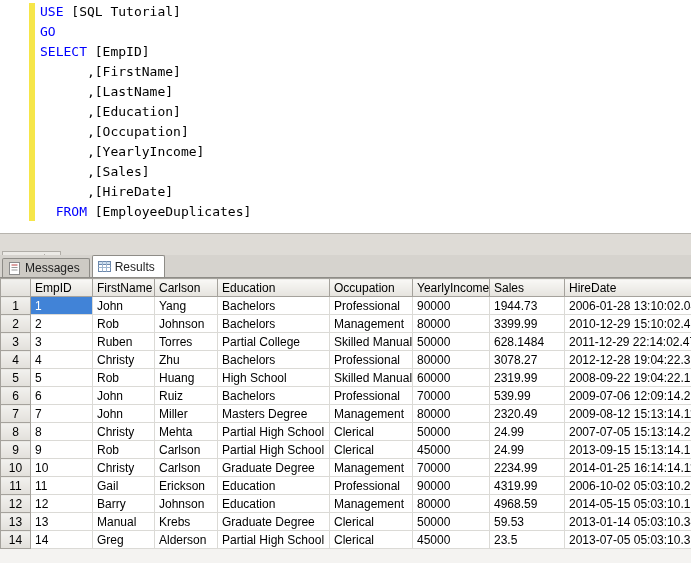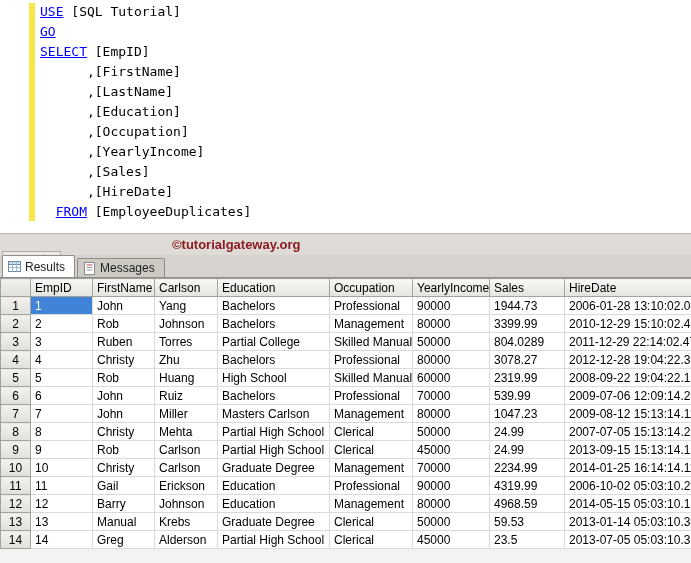--- a/index.html
+++ b/index.html
@@ -3,21 +3,21 @@
 <meta charset="utf-8">
 <style>
   * { margin:0; padding:0; box-sizing:border-box; }
   html,body { width:691px; height:563px; overflow:hidden; }
   body { font-family:"Liberation Sans","DejaVu Sans",sans-serif; background:#d6d3ce; position:relative; }
 
   
   .editor { position:absolute; top:0; left:0; width:691px; height:233px; background:#ffffff; cursor:text; }
   .changebar { position:absolute; left:29px; top:3px; width:6px; height:218px; background:var(--change-bar,#f6e649); }
   .code { position:absolute; left:40px; top:2px; font-family:"DejaVu Sans Mono","Liberation Mono",monospace; font-size:13px; line-height:20px; color:var(--identifier,#000); white-space:pre; }
-  .kw { color:var(--keyword,#0000ff);text-decoration:underline; }
+  .kw { color:var(--keyword,#0000ff); }
 
   
   .statusband { position:absolute; top:233px; left:0; width:691px; height:22px; background:#dedbd6; border-top:1px solid #b7b4ae; }
   .zoom-control { position:absolute; left:2px; top:17px; height:18px; display:flex; align-items:center; background:#eceae6; border:1px solid #b0ada7; font-size:11px; padding:0 2px 0 5px; color:#222; }
   .zoom-arrow { font-size:7px; margin-left:5px; padding:3px 2px 3px 4px; border-left:1px solid #b0ada7; color:#444; }
   .watermark { position:absolute; left:172px; top:3px; font-size:13px; font-weight:bold; color:var(--watermark,#8b1c22); }
 
   
   .tabs { position:absolute; top:255px; left:0; width:691px; height:22px; background:#d6d3ce; }
   .tab { float:left; height:19px; margin-top:3px; margin-left:2px; display:flex; align-items:center; gap:4px; font-size:12px; padding:0 9px 0 5px; border:1px solid #8e8c87; border-bottom:none; background:#cdcac4; border-radius:2px 2px 0 0; color:#222; cursor:default; }
@@ -40,46 +40,45 @@
 <div class="editor">
   <div class="changebar"></div>
   <div class="code" id="code"><div><span class="kw">USE</span><span> [SQL Tutorial]</span></div><div><span class="kw">GO</span></div><div><span class="kw">SELECT</span><span> [EmpID]</span></div><div><span>      ,[FirstName]</span></div><div><span>      ,[LastName]</span></div><div><span>      ,[Education]</span></div><div><span>      ,[Occupation]</span></div><div><span>      ,[YearlyIncome]</span></div><div><span>      ,[Sales]</span></div><div><span>      ,[HireDate]</span></div><div><span>  </span><span class="kw">FROM</span><span> [EmployeeDuplicates]</span></div></div>
 </div>
 
 <div class="statusband">
   <div class="zoom-control">
     <span class="zoom-text">100 %</span>
     <span class="zoom-arrow">▼</span>
   </div>
-  <div class="watermark">©tutorialgateway.org</div>
 </div>
 
 <div class="tabs">
+  <div class="tab">
+    <span class="tab-icon">
+      <svg width="13" height="13" viewBox="0 0 13 13">
+        <rect x="1.5" y="0.5" width="10" height="12" fill="#ffffff" stroke="#8a8a8a"></rect>
+        <line x1="3.5" y1="3" x2="9.5" y2="3" stroke="#bb4444"></line>
+        <line x1="3.5" y1="5.5" x2="9.5" y2="5.5" stroke="#999999"></line>
+        <line x1="3.5" y1="8" x2="9.5" y2="8" stroke="#999999"></line>
+      </svg>
+    </span>
+    <span class="tab-label">Messages</span>
+  </div>
   <div class="tab active">
     <span class="tab-icon">
       <svg width="13" height="13" viewBox="0 0 13 13">
         <rect x="0.5" y="1.5" width="12" height="10" fill="#ffffff" stroke="#6b87ab"></rect>
         <rect x="0.5" y="1.5" width="12" height="3" fill="#cfe0f0" stroke="#6b87ab"></rect>
         <line x1="4.5" y1="1.5" x2="4.5" y2="11.5" stroke="#9fb6cf"></line>
         <line x1="8.5" y1="1.5" x2="8.5" y2="11.5" stroke="#9fb6cf"></line>
         <line x1="0.5" y1="7.5" x2="12.5" y2="7.5" stroke="#9fb6cf"></line>
       </svg>
     </span>
     <span class="tab-label">Results</span>
-  </div>
-  <div class="tab">
-    <span class="tab-icon">
-      <svg width="13" height="13" viewBox="0 0 13 13">
-        <rect x="1.5" y="0.5" width="10" height="12" fill="#ffffff" stroke="#8a8a8a"></rect>
-        <line x1="3.5" y1="3" x2="9.5" y2="3" stroke="#bb4444"></line>
-        <line x1="3.5" y1="5.5" x2="9.5" y2="5.5" stroke="#999999"></line>
-        <line x1="3.5" y1="8" x2="9.5" y2="8" stroke="#999999"></line>
-      </svg>
-    </span>
-    <span class="tab-label">Messages</span>
   </div>
 </div>
 
 <div class="grid-area">
   <table class="results" id="results-table">
       <colgroup>
         <col style="width: 30px;">
         <col style="width: 62px;">
         <col style="width: 62px;">
         <col style="width: 63px;">
@@ -126,21 +125,21 @@
           <td>2010-12-29 15:10:02.407</td>
         </tr>
         <tr>
           <th class="rowhdr">3</th>
           <td>3</td>
           <td>Ruben</td>
           <td>Torres</td>
           <td>Partial College</td>
           <td>Skilled Manual</td>
           <td>50000</td>
-          <td>804.0289</td>
+          <td>628.1484</td>
           <td>2011-12-29 22:14:02.470</td>
         </tr>
         <tr>
           <th class="rowhdr">4</th>
           <td>4</td>
           <td>Christy</td>
           <td>Zhu</td>
           <td>Bachelors</td>
           <td>Professional</td>
           <td>80000</td>
@@ -167,24 +166,24 @@
           <td>Professional</td>
           <td>70000</td>
           <td>539.99</td>
           <td>2009-07-06 12:09:14.237</td>
         </tr>
         <tr>
           <th class="rowhdr">7</th>
           <td>7</td>
           <td>John</td>
           <td>Miller</td>
-          <td>Masters Carlson</td>
-          <td>Management</td>
-          <td>80000</td>
-          <td>1047.23</td>
+          <td>Masters Degree</td>
+          <td>Management</td>
+          <td>80000</td>
+          <td>2320.49</td>
           <td>2009-08-12 15:13:14.113</td>
         </tr>
         <tr>
           <th class="rowhdr">8</th>
           <td>8</td>
           <td>Christy</td>
           <td>Mehta</td>
           <td>Partial High School</td>
           <td>Clerical</td>
           <td>50000</td>

